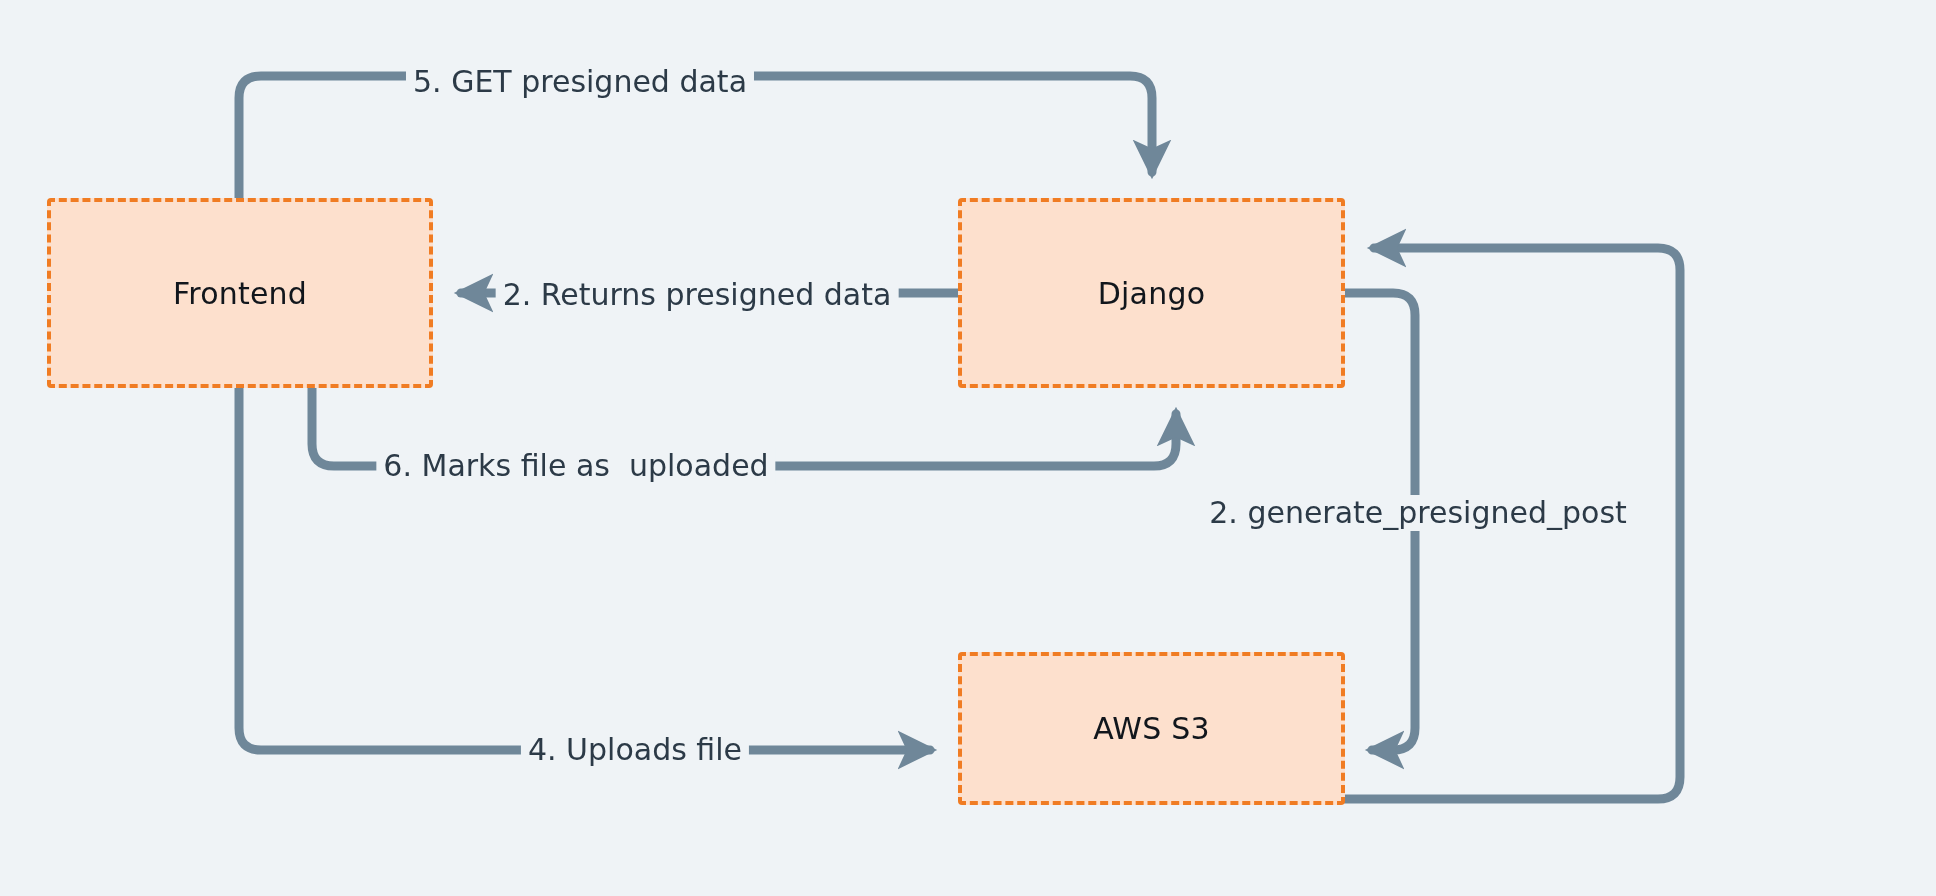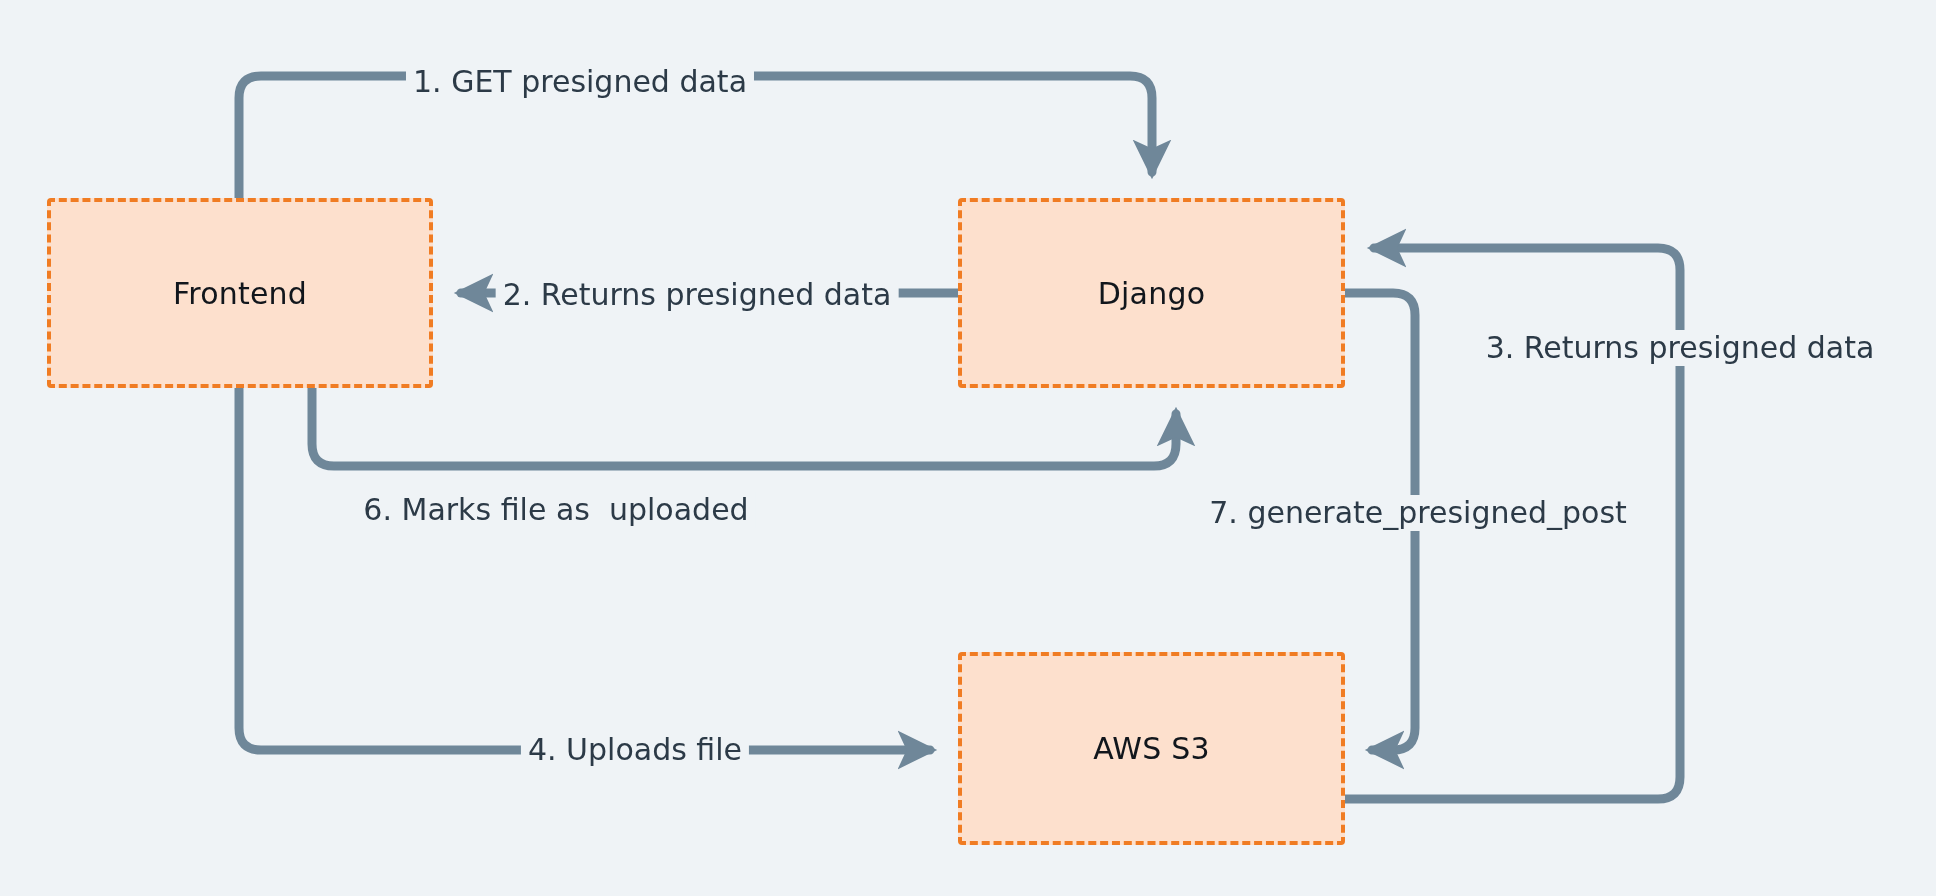--- a/index.html
+++ b/index.html
@@ -78,29 +78,28 @@
   </svg>
 
   <div class="node" style="left:958px; top:198px; width:387px; height:190px;">
     <span class="node-label">Django</span>
   </div>
 
   <div class="node" style="left:47px; top:198px; width:386px; height:190px;">
     <span class="node-label">Frontend</span>
   </div>
 
-  <div class="node" style="left:958px; top:652px; width:387px; height:193px;">
+  <div class="node" style="left:958px; top:652px; width:387px; height:153px;">
     <span class="node-label">AWS S3</span>
   </div>
 
-  <div class="edge-label" style="left:580px; top:82px;">1. GET presigned data</div>
+  <div class="edge-label" style="left:580px; top:82px;">5. GET presigned data</div>
 
-  <div class="edge-label" style="left:1418px; top:513px;">7. generate_presigned_post</div>
+  <div class="edge-label" style="left:1418px; top:513px;">2. generate_presigned_post</div>
 
-  <div class="edge-label" style="left:1680px; top:348px;">3. Returns presigned data</div>
 
   <div class="edge-label" style="left:697px; top:295px;">2. Returns presigned data</div>
 
   <div class="edge-label" style="left:635px; top:750px;">4. Uploads file</div>
 
-  <div class="edge-label" style="left:556px; top:466px;margin-top:44px;">6. Marks file as  uploaded</div>
+  <div class="edge-label" style="left:576px; top:466px;">6. Marks file as  uploaded</div>
 
 </div>
 
 </body></html>

